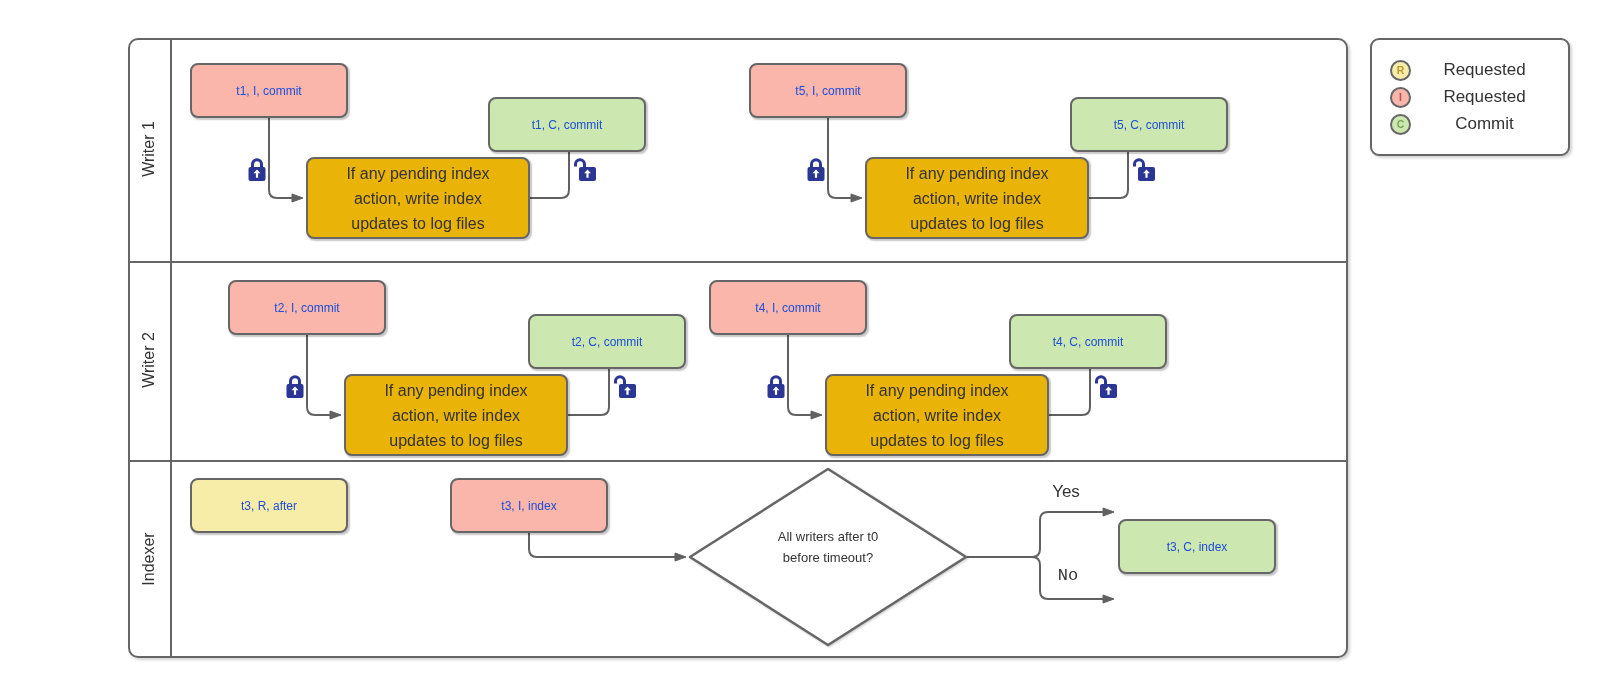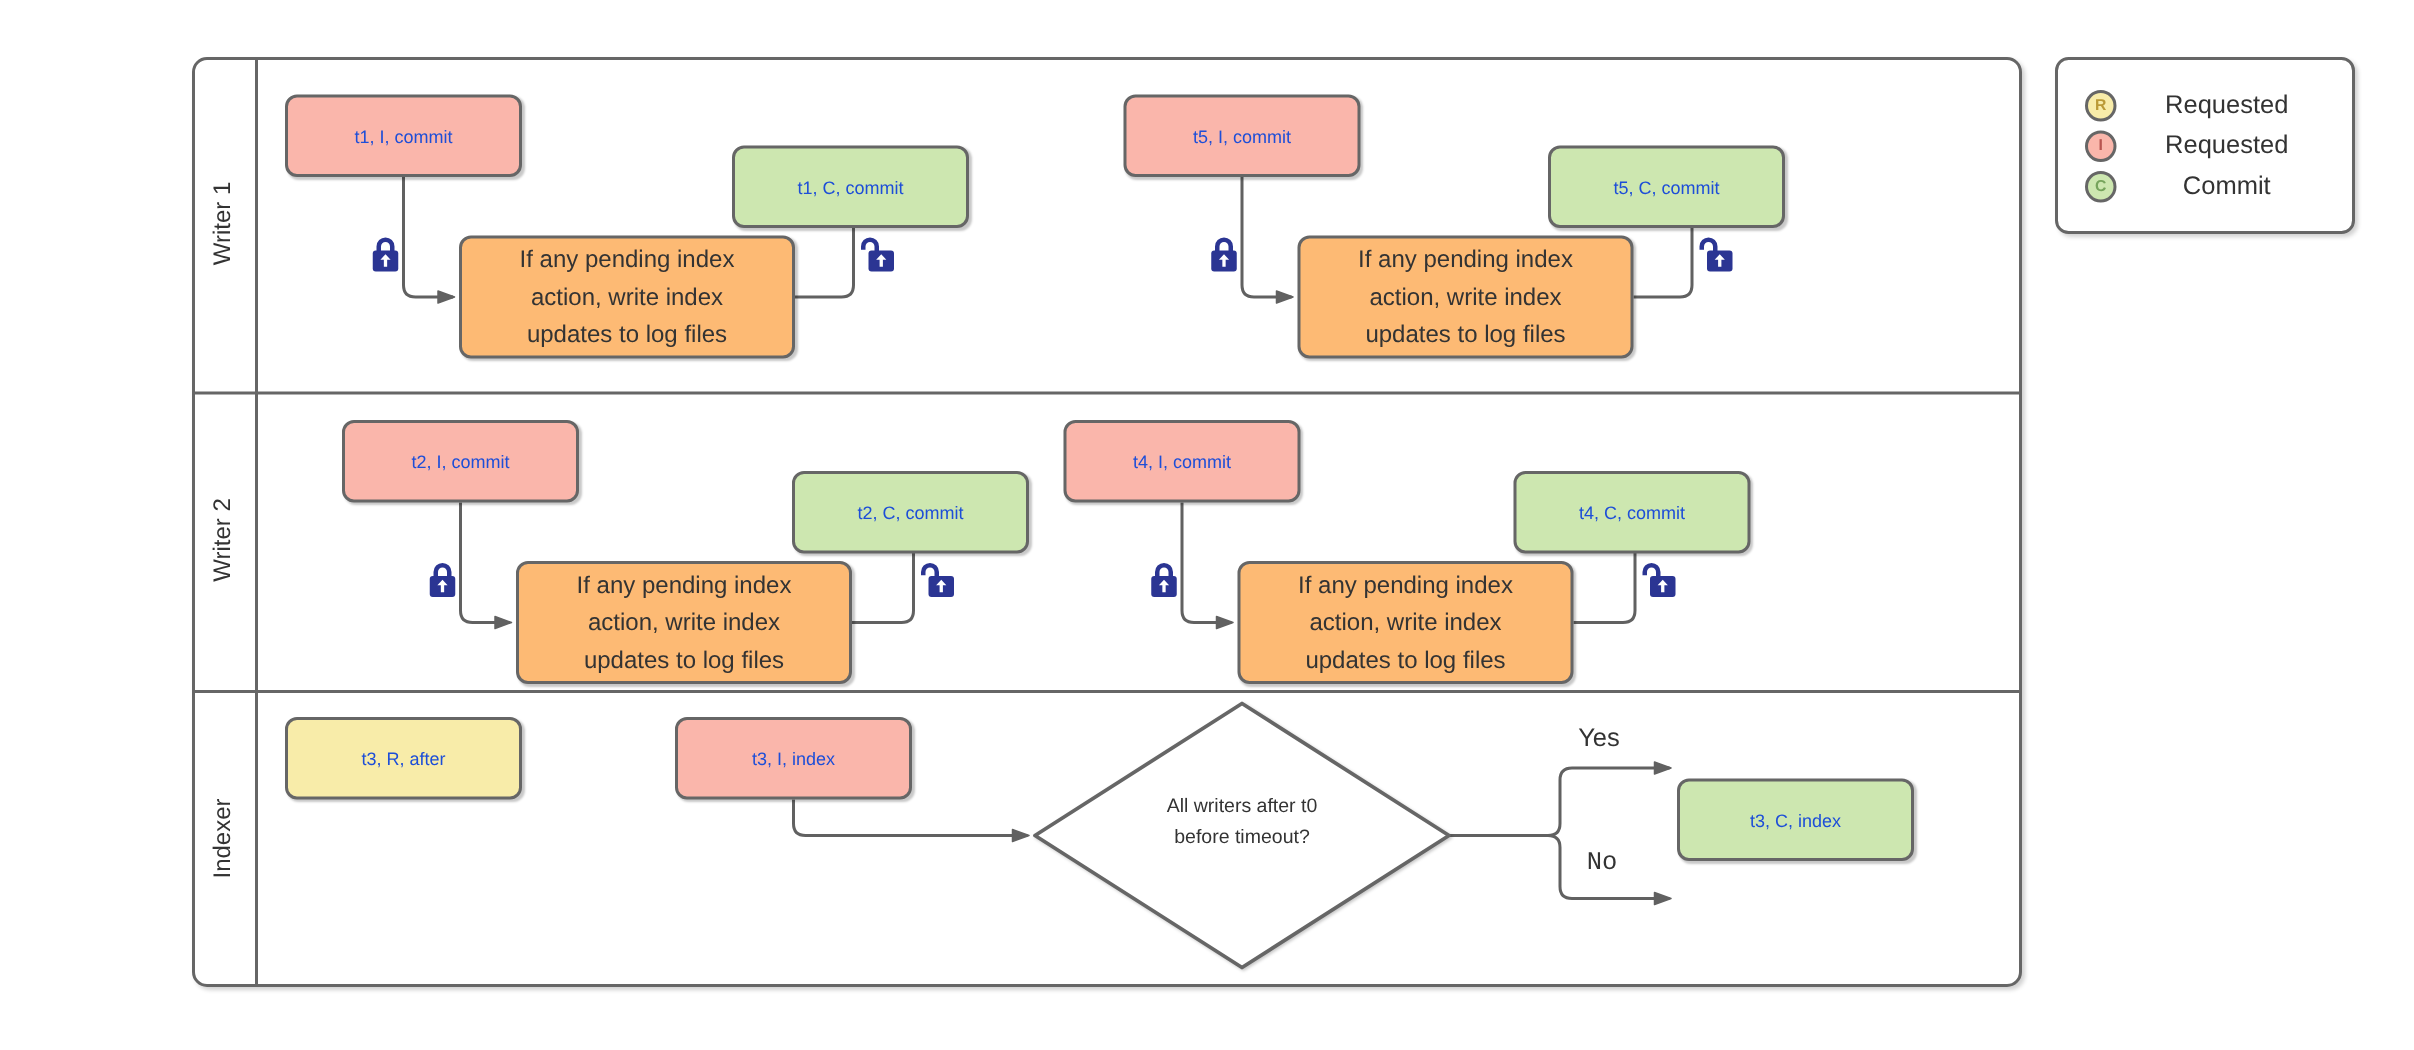--- a/index.html
+++ b/index.html
@@ -28,21 +28,21 @@
     box-sizing:border-box;display:flex;align-items:center;justify-content:center;
     font-size:12px;color:#1d4ed8;box-shadow:1.5px 1.5px 1.5px rgba(0,0,0,0.22);
     background:#ffffff;text-align:center;
   }
   .inflight{background:#fab6ab;}
   .commit{background:#cde7b0;margin-top:34px;}
   .requested{background:#f8eca9;}
   .process{
     position:absolute;width:224px;height:82px;border:2px solid #666666;border-radius:8px;
     box-sizing:border-box;display:flex;align-items:center;justify-content:center;
-    font-size:16px;line-height:25px;color:#333333;background:#fdba74;text-align:center;
+    font-size:16px;line-height:25px;color:#333333;background:#eab308;text-align:center;
     padding:0 26px;box-shadow:1.5px 1.5px 1.5px rgba(0,0,0,0.22);
   }
   .decision-text{
     position:absolute;left:698px;top:526px;width:260px;text-align:center;
     font-size:13px;line-height:21px;color:#333333;
   }
   .branch-label{position:absolute;font-size:17px;color:#333333;width:60px;text-align:center;}
   
   .wires{position:absolute;left:0;top:0;width:1609px;height:700px;pointer-events:none;}
   
@@ -141,21 +141,21 @@
       <rect x="7" y="11" width="17" height="14" rx="2" fill="#2b3593"></rect>
       <path d="M15.5,13.5 L12.1,17.2 H14.4 V21.8 H16.6 V17.2 H18.9 Z" fill="#ffffff"></path>
     </g>
   </svg>
 
   <div class="node inflight" style="left:190px;top:63px;">t1, I, commit</div>
   <div class="process" style="left:306px;top:157px;">If any pending index action, write index updates to log files</div>
   <div class="node commit" style="left:488px;top:63px;">t1, C, commit</div>
   <div class="node inflight" style="left:749px;top:63px;">t5, I, commit</div>
   <div class="process" style="left:865px;top:157px;">If any pending index action, write index updates to log files</div>
-  <div class="node commit" style="left:1032px;top:63px;">t5, C, commit</div>
+  <div class="node commit" style="left:1070px;top:63px;">t5, C, commit</div>
 
   <div class="node inflight" style="left:228px;top:280px;">t2, I, commit</div>
   <div class="process" style="left:344px;top:374px;">If any pending index action, write index updates to log files</div>
   <div class="node commit" style="left:528px;top:280px;">t2, C, commit</div>
   <div class="node inflight" style="left:709px;top:280px;">t4, I, commit</div>
   <div class="process" style="left:825px;top:374px;">If any pending index action, write index updates to log files</div>
   <div class="node commit" style="left:1009px;top:280px;">t4, C, commit</div>
 
   <div class="node requested" style="left:190px;top:478px;">t3, R, after</div>
   <div class="node inflight" style="left:450px;top:478px;">t3, I, index</div>

